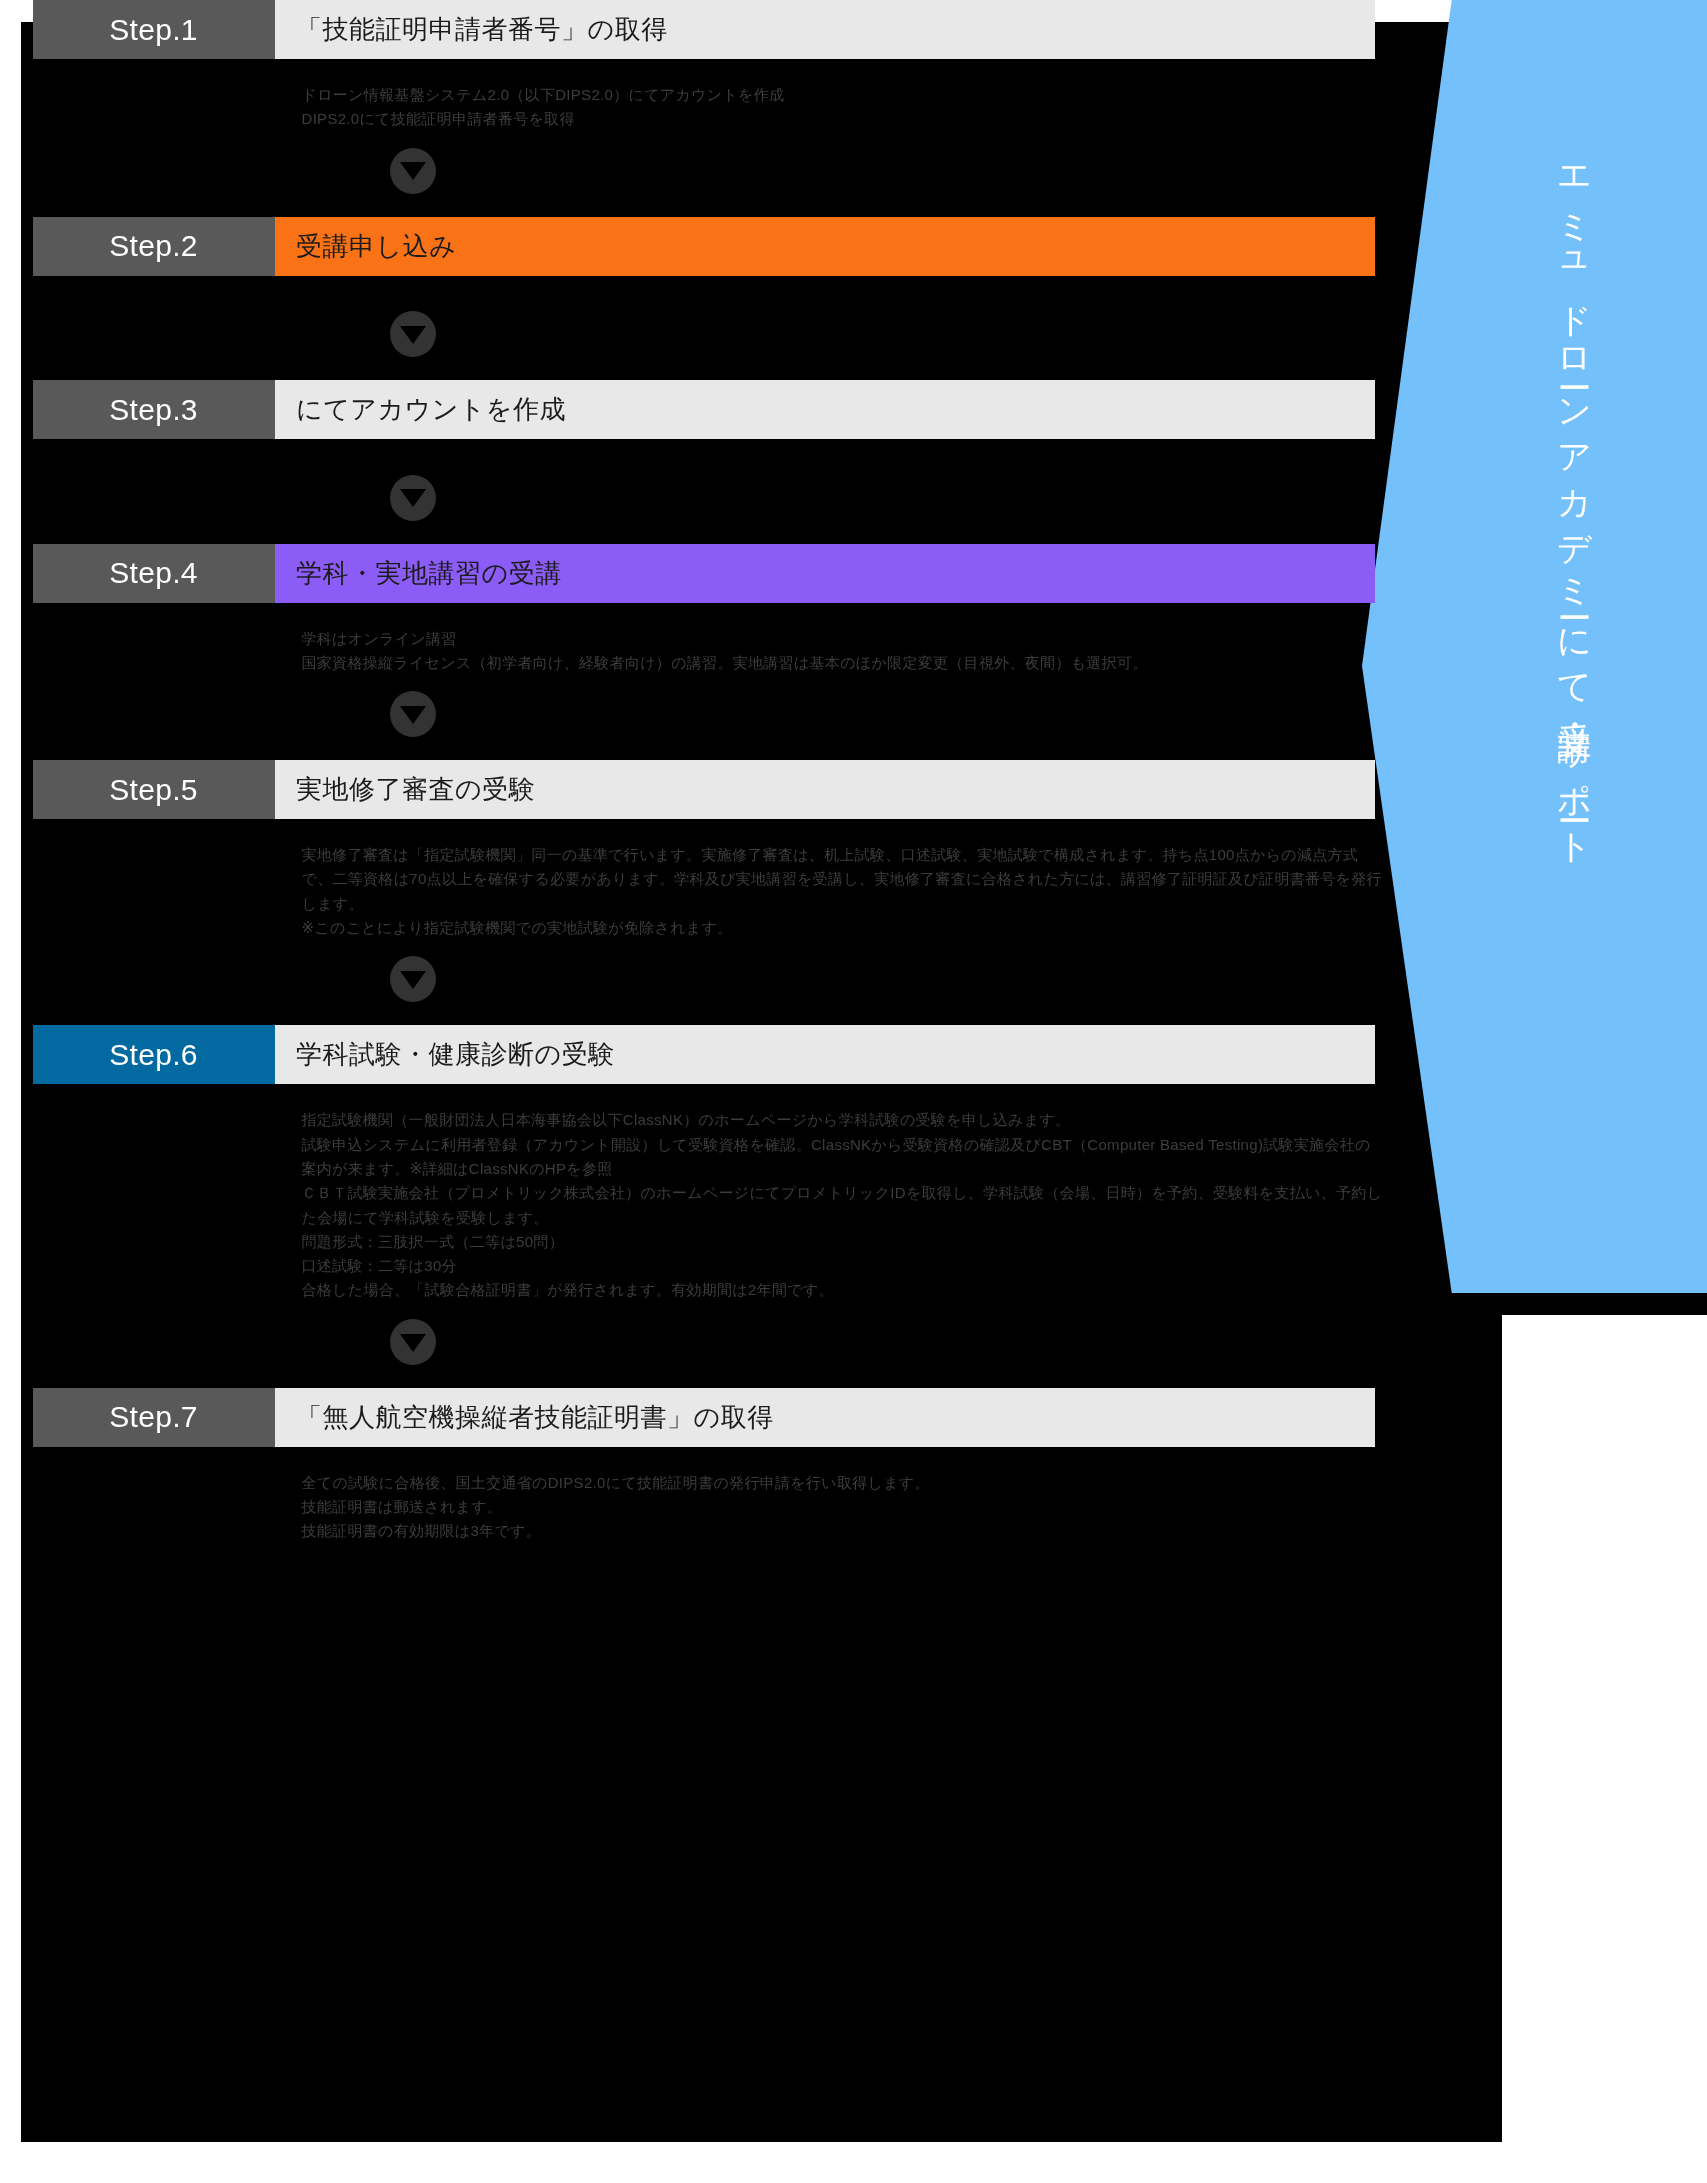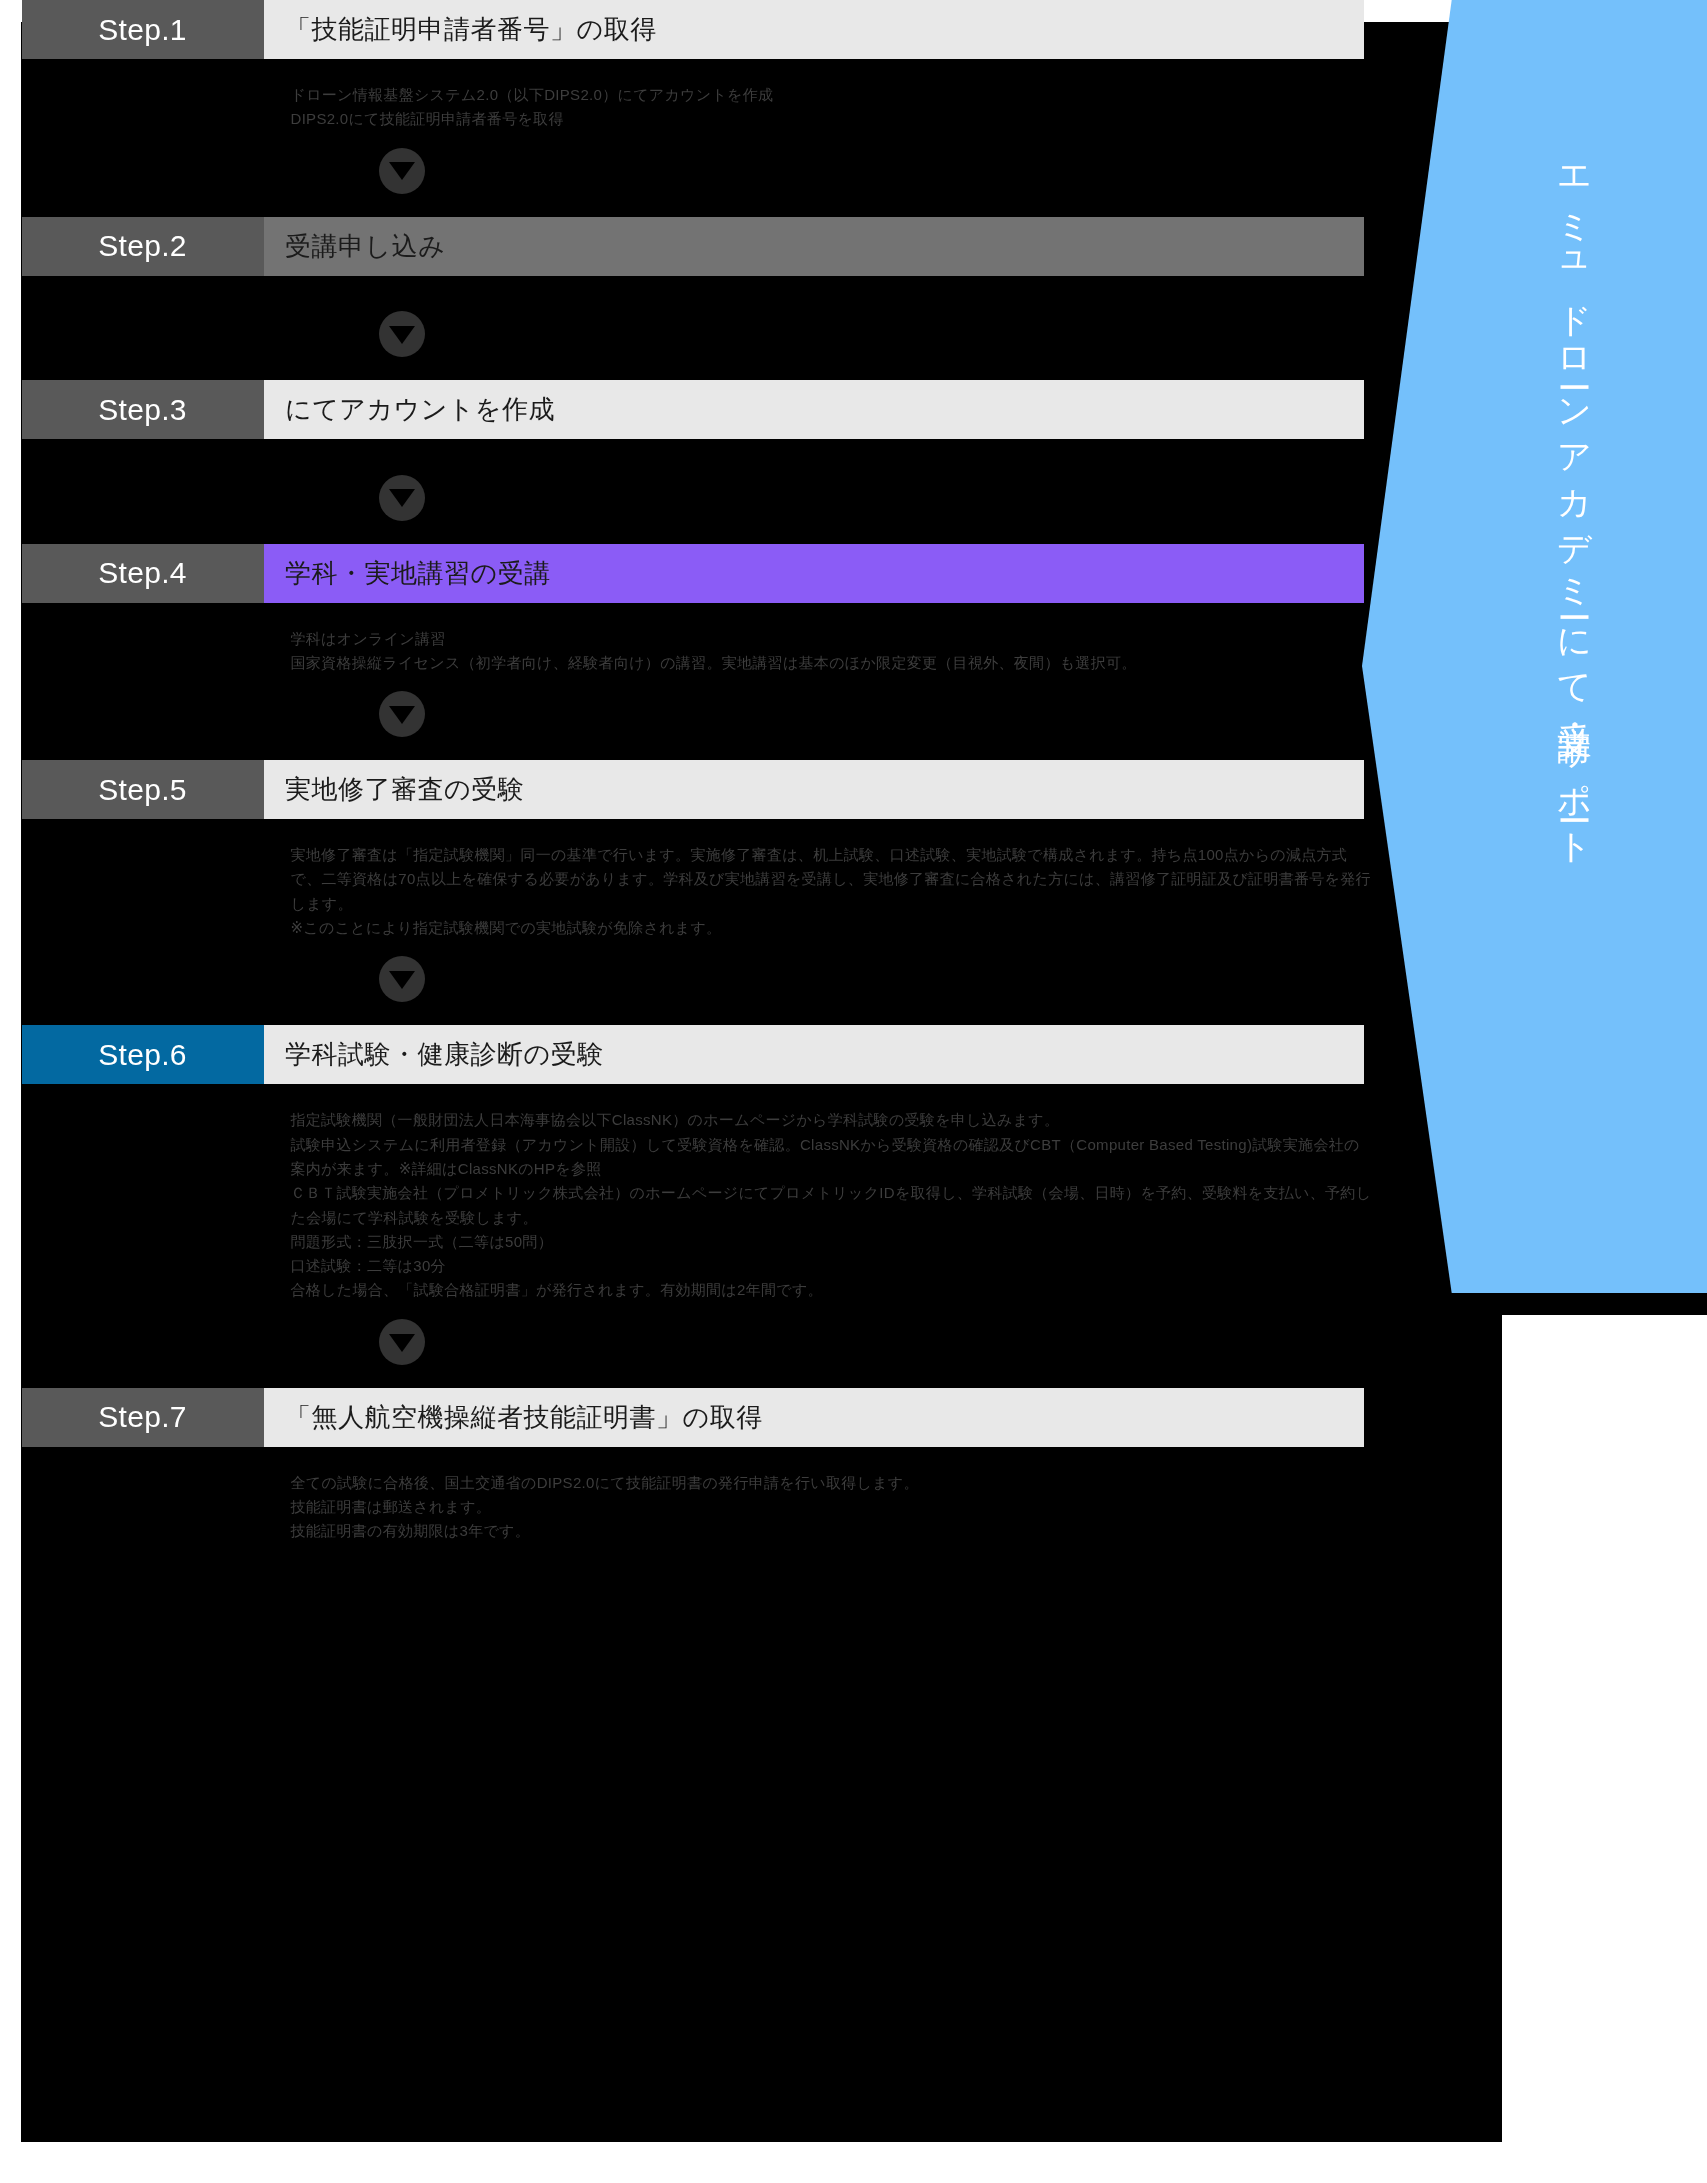--- a/index.html
+++ b/index.html
@@ -64,21 +64,21 @@
     color: #ffffff;
     font-size: 34px;
     letter-spacing: 6px;
     line-height: 1;
     font-weight: 400;
     white-space: nowrap;
   }
   
   .steps {
     position: absolute;
-    left: 1px;
+    left: 12px;
     top: 0;
     width: 1362px;
     z-index: 5;
   }
   .step-block {
     position: relative;
   }
   .step-header {
     display: flex;
     align-items: stretch;
@@ -183,21 +183,21 @@
           <div class="arrow-wrap">
             <div class="arrow-circle" style="background: rgb(51, 51, 51);">
               <div class="arrow-tri"></div>
             </div>
           </div>
         </div>
       </div>
       <div class="step-block">
         <div class="step-header">
           <div class="step-label" style="background: rgb(89, 89, 89); color: rgb(255, 255, 255);">Step.2</div>
-          <div class="step-title-bar" style="background: #737373; color: rgb(27, 27, 27);">受講申し込み</div>
+          <div class="step-title-bar" style="background: #f97316; color: rgb(27, 27, 27);">受講申し込み</div>
         </div>
         <div class="step-body">
           <div class="spacer-sm"></div>
           <div class="arrow-wrap">
             <div class="arrow-circle" style="background: rgb(51, 51, 51);">
               <div class="arrow-tri"></div>
             </div>
           </div>
         </div>
       </div>

